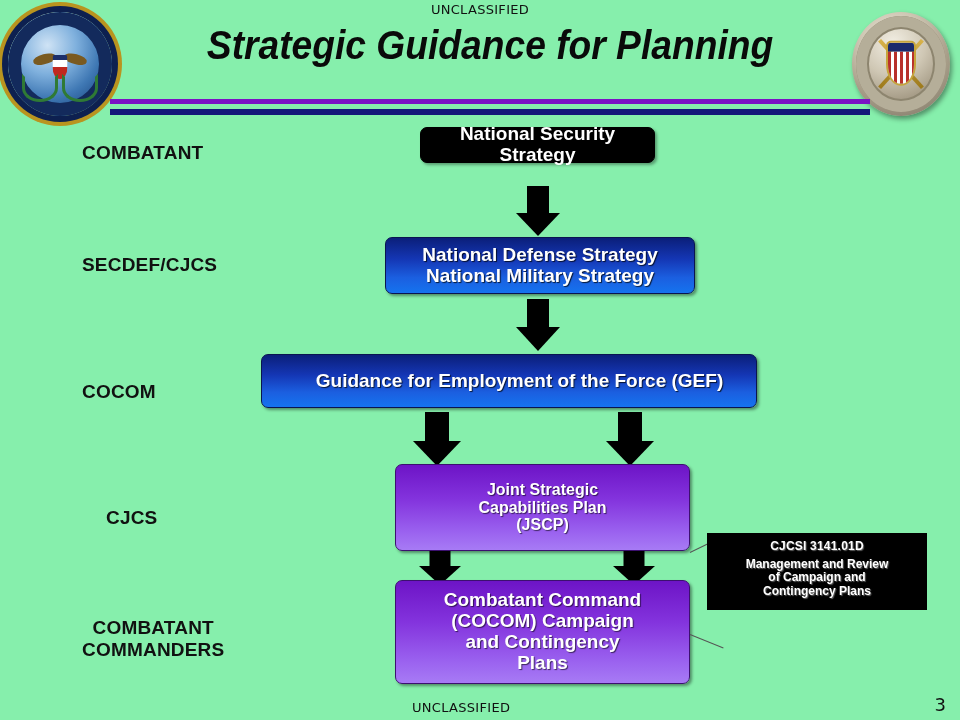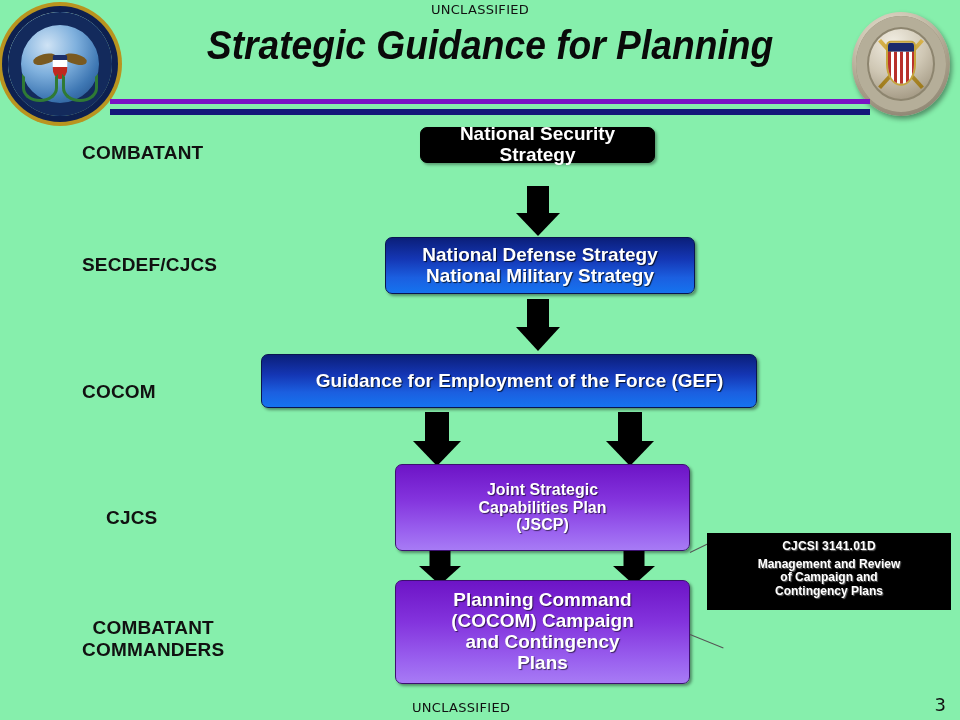--- a/index.html
+++ b/index.html
@@ -378,29 +378,29 @@
   <div class="arrow" style="left:419px; top:551px; width:42px; height:34px;">
     <div class="stem" style="width:21px; height:16px;"></div>
     <div class="head" style="border-left-width:21px; border-right-width:21px; border-top-width:19px;"></div>
   </div>
 
   <div class="arrow" style="left:613px; top:551px; width:42px; height:34px;">
     <div class="stem" style="width:21px; height:16px;"></div>
     <div class="head" style="border-left-width:21px; border-right-width:21px; border-top-width:19px;"></div>
   </div>
 
-  <div class="fbox purple" style="left:395px; top:580px; width:295px; height:104px; font-size:19px;">Planning Command
+  <div class="fbox purple" style="left:395px; top:580px; width:295px; height:104px; font-size:19px;">Combatant Command
 (COCOM) Campaign
 and Contingency
 Plans</div>
 
   <div class="connector" style="left:690px; top:552px; width:36px; transform: rotate(-26deg);"></div>
   <div class="connector" style="left:690px; top:634px; width:36px; transform: rotate(22deg);"></div>
 
-  <div class="callout" style="left:707px; top:533px; width:244px; height:77px;">
+  <div class="callout" style="left:707px; top:533px; width:220px; height:77px;">
     <div class="co-title">CJCSI 3141.01D</div>
     <div class="co-body">Management and Review
 of Campaign and
 Contingency Plans</div>
   </div>
 
   <div class="classif-bottom">UNCLASSIFIED</div>
   <div class="slide-num">3</div>
 
 </div>

